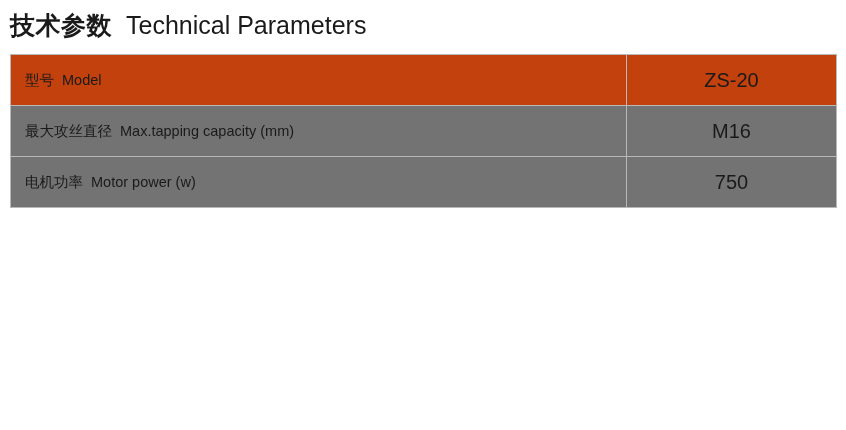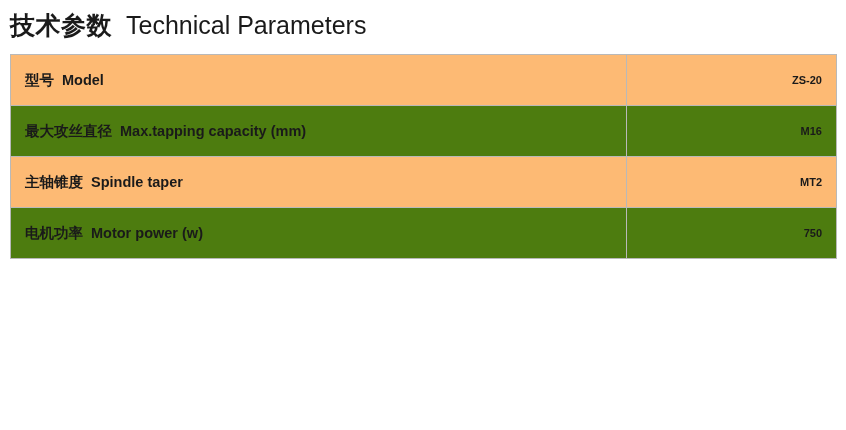--- a/index.html
+++ b/index.html
@@ -50,42 +50,40 @@
   .spec-table col.c-name { width: 616px; }
   .spec-table col.c-value { width: 210px; }
   .spec-table td {
     border: 1px solid #b9b9b9;
     height: 51px;
     padding: 0 14px;
     vertical-align: middle;
     box-sizing: border-box;
   }
   .spec-table tr.odd td {
-    background: #fdba74;
-    font-weight: bold;
+    background: #c2410c;
   }
   .spec-table tr.even td {
-    background: #4d7c0f;
-    font-weight: bold;
+    background: #737373;
   }
   .cell-name {
     text-align: left;
     white-space: nowrap;
     overflow: hidden;
   }
   .cell-name .n-cn {
     font-size: 14.5px;
   }
   .cell-name .n-en {
     font-size: 14.5px;
     margin-left: 8px;
   }
   .cell-value {
-    text-align: right;
-    font-size: 11px;
+    text-align: center;
+    font-size: 20px;
     white-space: nowrap;
   }
 </style>
 </head>
 <body>
 
 <div class="page">
 
   <div class="title">
     <span class="cn">技术参数</span><span class="en">Technical Parameters</span>
@@ -102,26 +100,20 @@
           <span class="n-cn">型号</span><span class="n-en">Model</span>
         </td>
         <td class="cell-value">ZS-20</td>
       </tr>
       <tr class="even">
         <td class="cell-name">
           <span class="n-cn">最大攻丝直径</span><span class="n-en">Max.tapping capacity (mm)</span>
         </td>
         <td class="cell-value">M16</td>
       </tr>
-      <tr class="odd">
-        <td class="cell-name">
-          <span class="n-cn">主轴锥度</span><span class="n-en">Spindle taper</span>
-        </td>
-        <td class="cell-value">MT2</td>
-      </tr>
       <tr class="even">
         <td class="cell-name">
           <span class="n-cn">电机功率</span><span class="n-en">Motor power (w)</span>
         </td>
         <td class="cell-value">750</td>
       </tr>
     </tbody>
   </table>
 
 </div>

